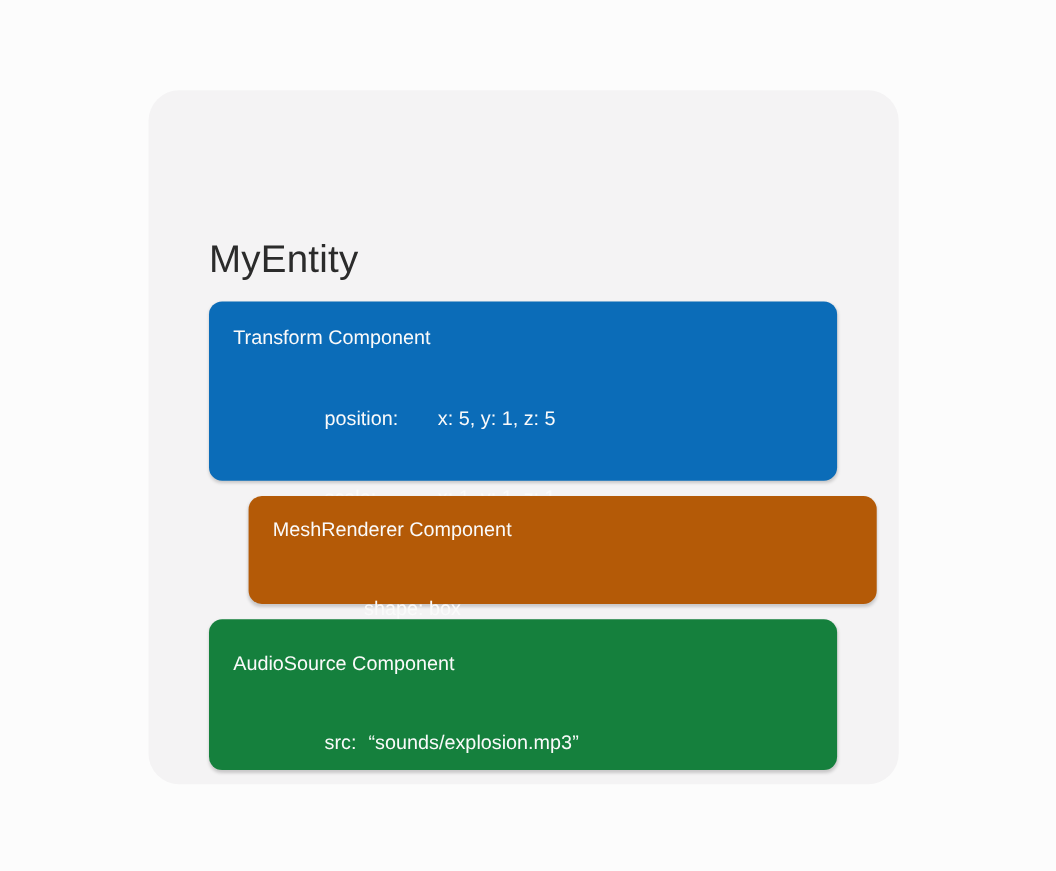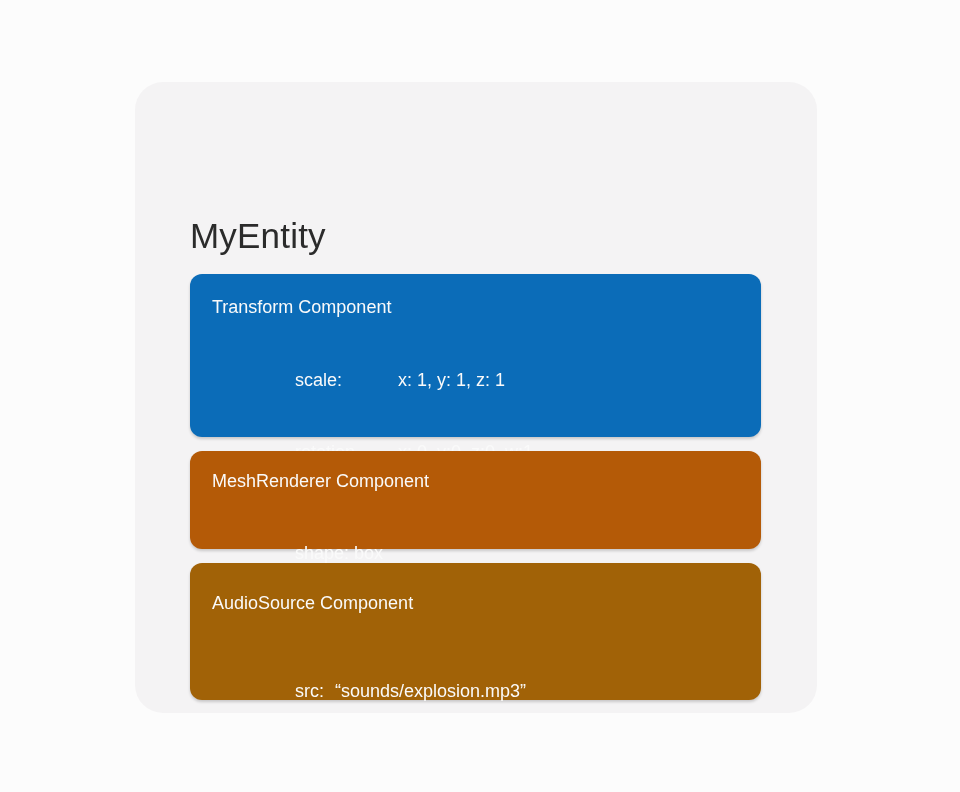--- a/index.html
+++ b/index.html
@@ -65,66 +65,69 @@
   }
   .prop-row { white-space: pre-wrap; }
   .prop-label { display: inline-block; width: 103px; white-space: pre-wrap; }
 
   
   .component.transform { height: 163px; }
   .component.transform .component-title { top: 22px; }
   .component.transform .component-body { top: 70px; }
 
   
-  .component.mesh { height: 98px; }
+  .component.mesh { height: 98px; margin-left: 36px; }
   .component.mesh .component-title { top: 19px; }
   .component.mesh .component-body { top: 66px; }
   .component.mesh .prop-label { width: auto; margin-right: 5px; text-align: center; }
 
   
   .component.audio { height: 137px; }
   .component.audio .component-title { top: 29px; }
   .component.audio .component-body { top: 76px; }
-  .component.audio .prop-label { width: auto; margin-right: 11px; margin-top: 16px; }
+  .component.audio .prop-label { width: auto; margin-right: 11px; }
 </style>
 </head>
 <body>
 
 <div class="stage">
 
   <div class="entity-card">
 
     <div class="entity-title">MyEntity</div>
 
     <div class="entity-id">id :1023</div>
 
     <div class="components">
 
       <div class="component transform" style="background-color: rgb(11, 108, 184);">
         <div class="component-title">Transform Component</div>
         <div class="component-body">
           <div class="prop-row">
+            <span class="prop-label">position:</span><span class="prop-value">x: 5, y: 1, z: 5</span>
+          </div>
+          <div class="prop-row">
             <span class="prop-label">scale:</span><span class="prop-value">x: 1, y: 1, z: 1</span>
           </div>
           <div class="prop-row">
             <span class="prop-label">rotation</span><span class="prop-value">x: 0, y:0, z:0, w:1</span>
           </div>
         </div>
       </div>
 
       <div class="component mesh" style="background-color: rgb(180, 90, 7);">
         <div class="component-title">MeshRenderer Component</div>
         <div class="component-body">
           <div class="prop-row">
             <span class="prop-label">shape:</span><span class="prop-value">box</span>
           </div>
         </div>
       </div>
 
-      <div class="component audio" style="background-color: #a16207;">
+      <div class="component audio" style="background-color: #15803d;">
         <div class="component-title">AudioSource Component</div>
         <div class="component-body">
           <div class="prop-row">
             <span class="prop-label">src:</span><span class="prop-value">“sounds/explosion.mp3”</span>
           </div>
         </div>
       </div>
 
     </div>
   </div>

